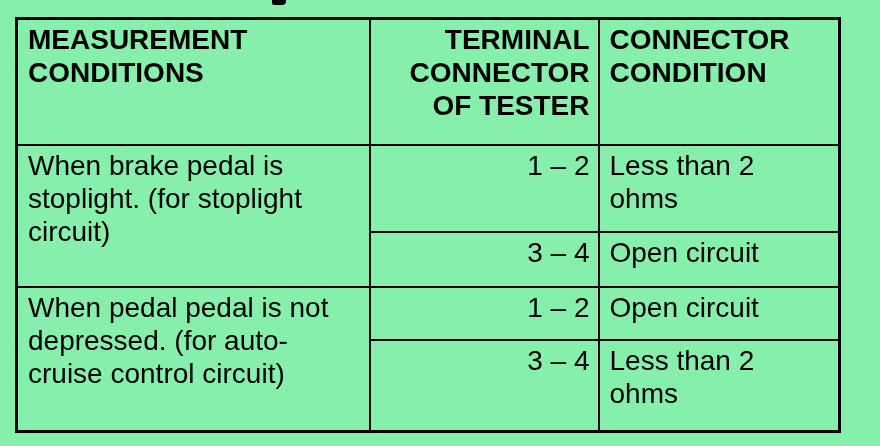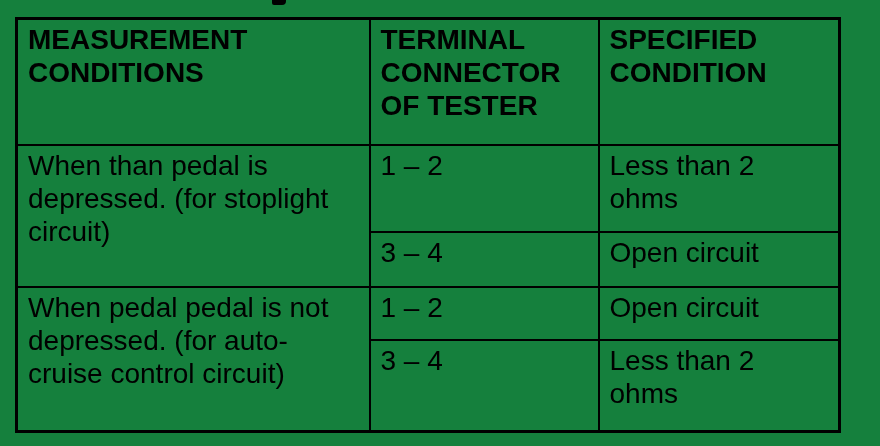--- a/index.html
+++ b/index.html
@@ -1,20 +1,20 @@
 <!DOCTYPE html>
 <html><head>
 <meta charset="utf-8">
 <style>
   html, body { margin: 0; padding: 0; }
   .page {
     position: relative;
     width: 880px;
     height: 446px;
-    background: #15803d;
+    background: #86efac;
     overflow: hidden;
     color: #000000;
     font-family: "Liberation Sans", sans-serif;
   }
   .artifact {
     position: absolute;
     left: 272px;
     top: 0;
     width: 14px;
     height: 5px;
@@ -39,21 +39,21 @@
     text-align: left;
     font-size: 28px;
     line-height: 33px;
     box-sizing: border-box;
     font-weight: normal;
     padding: 3px 8px 3px 10px;
     word-wrap: break-word;
   }
   th { font-weight: bold; }
   .c-meas { padding-right: 20px; }
-  .c-term { padding-right: 8px; }
+  .c-term { padding-right: 8px; text-align: right; }
   .c-cond { padding-right: 20px; }
   .h-header { height: 126px; }
   .h-r1 { height: 87px; }
   .h-r2 { height: 55px; }
   .h-r3 { height: 53px; }
   .h-r4 { height: 92px; }
 </style>
 </head>
 <body>
 
@@ -64,25 +64,25 @@
   <table class="spec">
     <colgroup>
       <col class="c-meas-col">
       <col class="c-term-col">
       <col class="c-cond-col">
     </colgroup>
     <tbody>
       <tr class="h-header">
         <th class="c-meas">MEASUREMENT CONDITIONS</th>
         <th class="c-term">TERMINAL CONNECTOR OF TESTER</th>
-        <th class="c-cond">SPECIFIED CONDITION</th>
+        <th class="c-cond">CONNECTOR CONDITION</th>
       </tr>
 
       <tr class="h-r1">
-        <td class="c-meas" rowspan="2">When than pedal is depressed. (for stoplight circuit)</td>
+        <td class="c-meas" rowspan="2">When brake pedal is stoplight. (for stoplight circuit)</td>
         <td class="c-term">1 – 2</td>
         <td class="c-cond">Less than 2 ohms</td>
       </tr>
 
       <tr class="h-r2">
         <td class="c-term">3 – 4</td>
         <td class="c-cond">Open circuit</td>
       </tr>
 
       <tr class="h-r3">

